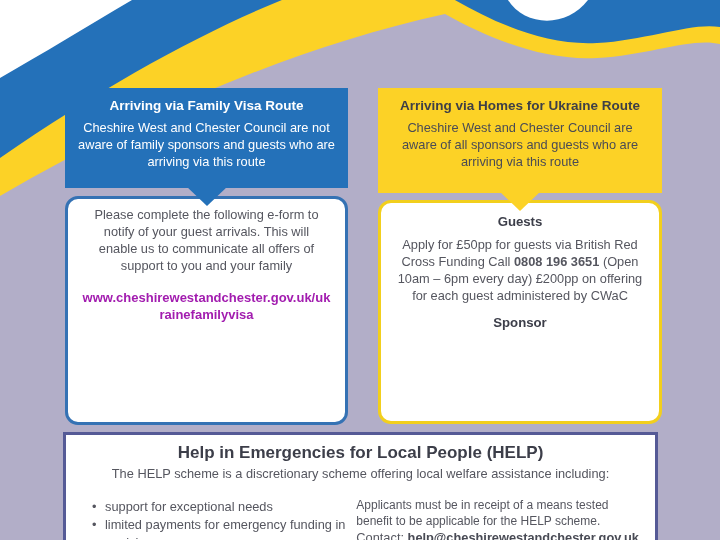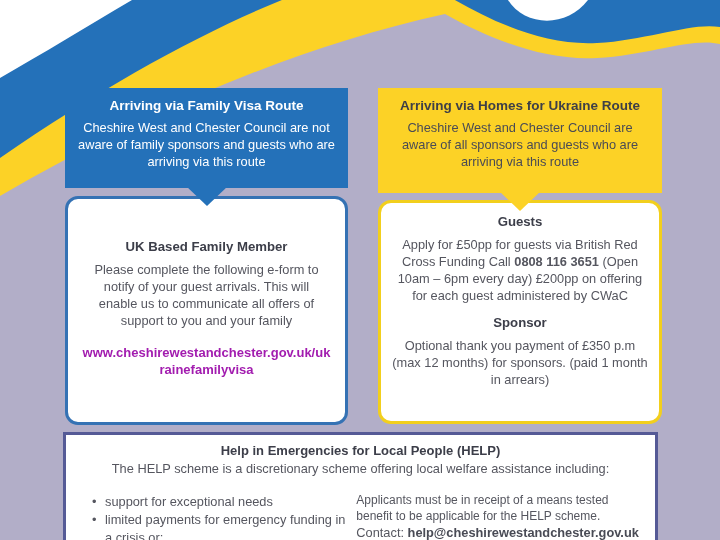--- a/index.html
+++ b/index.html
@@ -61,21 +61,21 @@
   #ukraine-detail .d-body.sponsor { width: 258px; }
   .b { font-weight: bold; }
 
   
   #help-box {
     position: absolute; left: 63px; top: 432px; width: 595px; height: 130px;
     box-sizing: border-box; background: #ffffff; border: 3px solid #555a96;
     color: #55565f;
   }
   #help-box .h-title {
-    text-align: center; font-weight: bold; font-size: 13px;
+    text-align: center; font-weight: bold; font-size: 17px;
     color: #3c3e49; margin-top: 8px;
   }
   #help-box .h-intro {
     text-align: center; font-size: 12.8px; margin-top: 3px;
   }
   .h-cols { display: flex; margin: 16px 16px 0 16px; }
   .h-col-left { width: 288px; }
   .h-col-right { width: 300px; margin-left: 3px; }
   .bullet-row {
     display: flex; font-size: 12.8px; line-height: 1.35; margin-top: 1px;
@@ -104,30 +104,28 @@
     <div class="pointer"></div>
   </div>
 
   <div id="family-route" class="callout">
     <div class="co-title">Arriving via Family Visa Route</div>
     <div class="co-body">Cheshire West and Chester Council are not aware of family sponsors and guests who are arriving via this route</div>
     <div class="pointer"></div>
   </div>
 
   <div id="family-detail" class="detail">
-    <div class="d-heading">UK Based Family Member</div>
     <div class="d-body">Please complete the following e-form to notify of your guest arrivals. This will enable us to communicate all offers of support to you and your family</div>
     <a class="d-link" href="#">www.cheshirewestandchester.gov.uk/ukrainefamilyvisa</a>
   </div>
 
   <div id="ukraine-detail" class="detail">
     <div class="d-heading first">Guests</div>
-    <div class="d-body"><span>Apply for £50pp for guests via British Red Cross Funding Call </span><span class="b">0808 116 3651</span><span> (Open 10am – 6pm every day) £200pp on offering for each guest administered by CWaC</span></div>
+    <div class="d-body"><span>Apply for £50pp for guests via British Red Cross Funding Call </span><span class="b">0808 196 3651</span><span> (Open 10am – 6pm every day) £200pp on offering for each guest administered by CWaC</span></div>
     <div class="d-heading second">Sponsor</div>
-    <div class="d-body sponsor">Optional thank you payment of £350 p.m (max 12 months) for sponsors. (paid 1 month in arrears)</div>
   </div>
 
   <div id="help-box">
     <div class="h-title">Help in Emergencies for Local People (HELP)</div>
     <div class="h-intro">The HELP scheme is a discretionary scheme offering local welfare assistance including:</div>
     <div class="h-cols">
       <div class="h-col-left">
         <div class="bullet-row">
           <span class="bullet-marker">•</span>
           <span class="bullet-text">support for exceptional needs</span>

